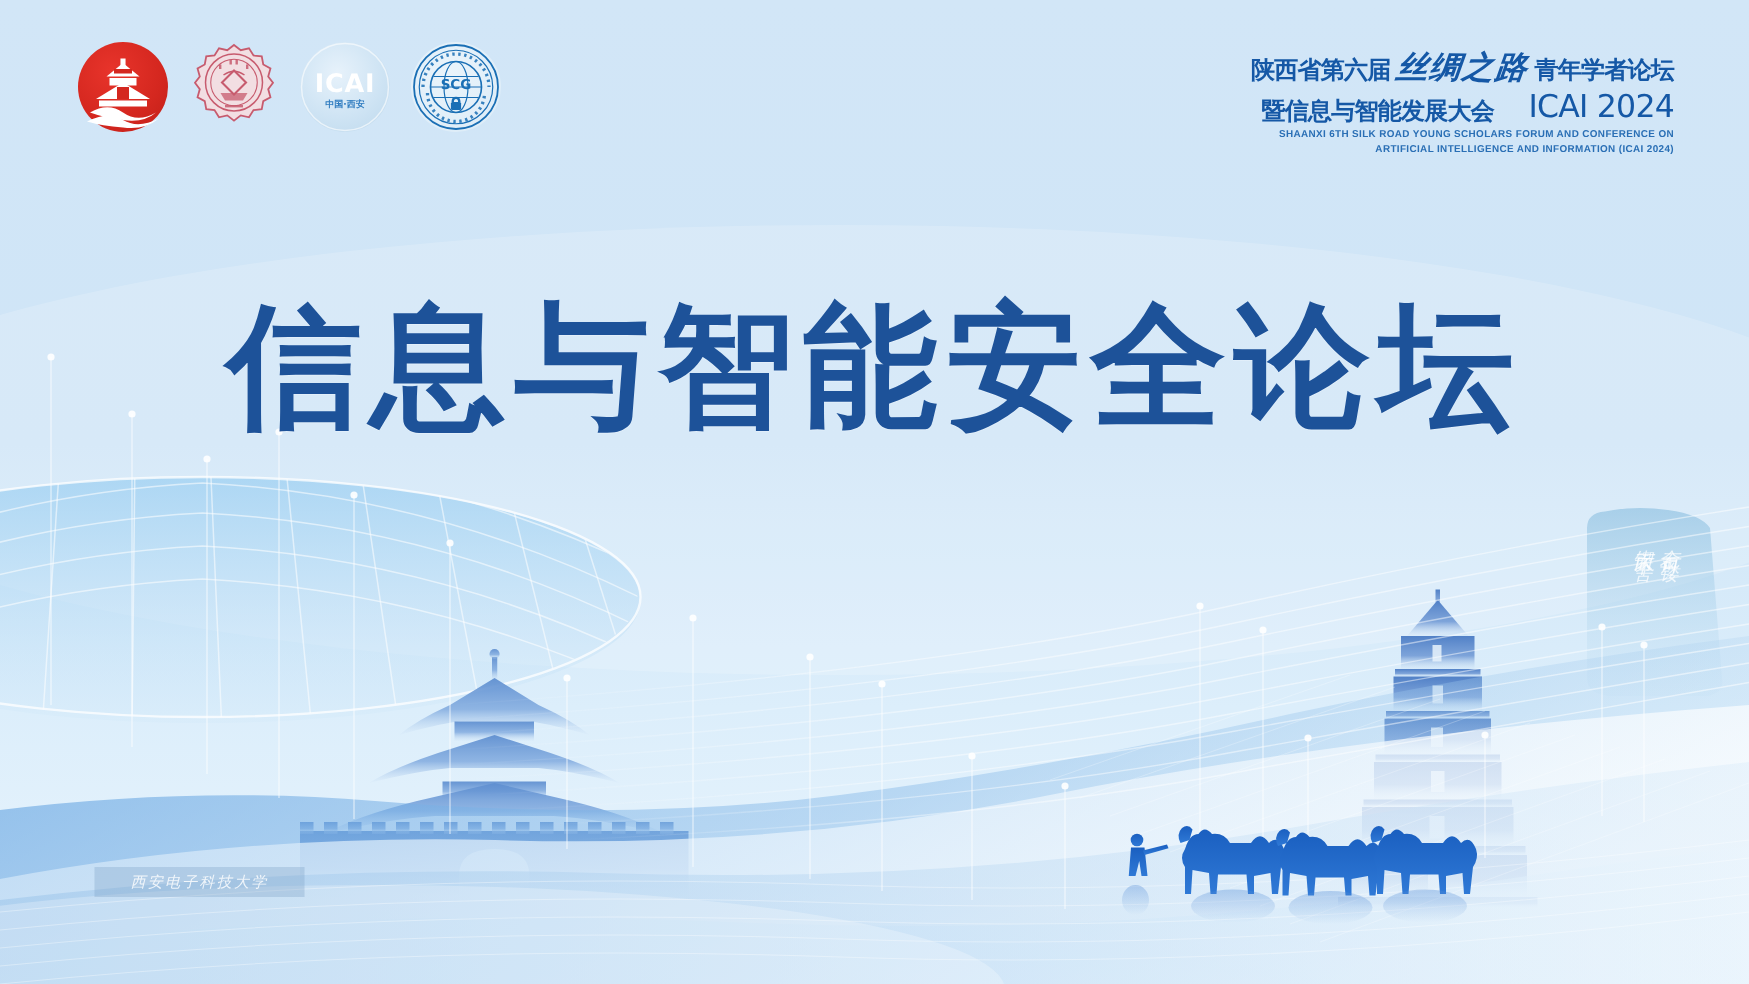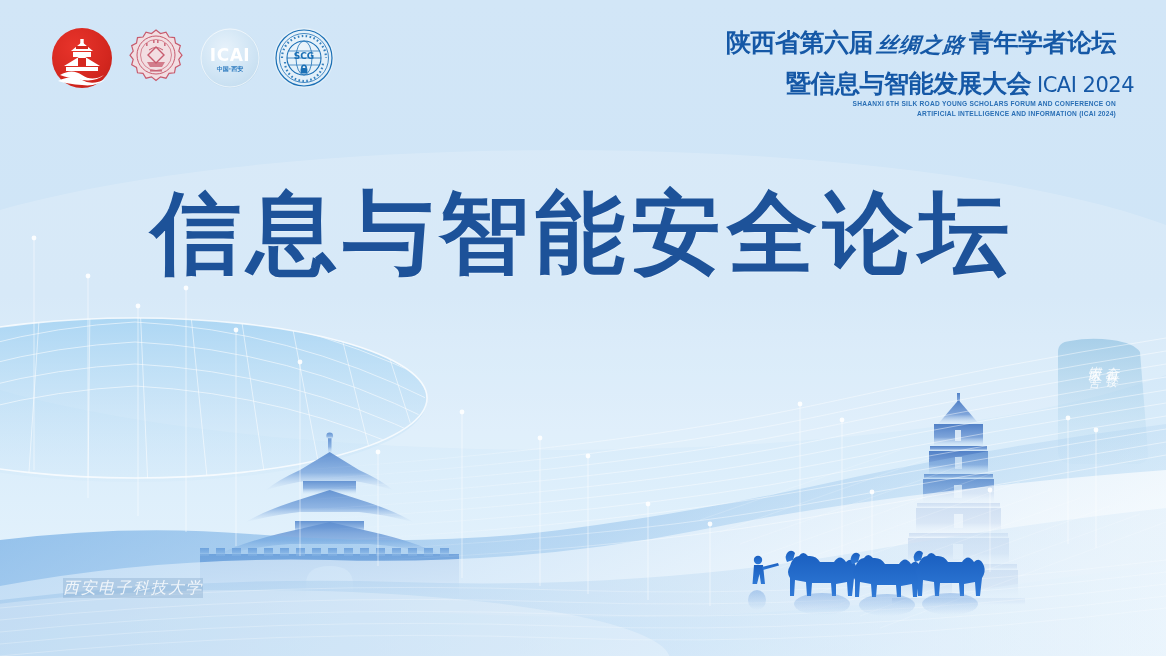--- a/index.html
+++ b/index.html
@@ -20,40 +20,40 @@
   .logo{width:60px;height:60px;position:relative;}
 
   .logo-a{border-radius:50%;background:radial-gradient(circle at 38% 32%,#e8342b 0%,#d4271f 60%,#c01e17 100%);}
   .logo-b{border-radius:50%;}
   .logo-c{border-radius:50%;background:radial-gradient(circle at 42% 35%,#e7f2fb 0%,#cfe4f4 55%,#bcd8ec 100%);}
   .logo-d{border-radius:50%;background:radial-gradient(circle at 42% 35%,#eaf4fb 0%,#dbebf7 100%);}
   .logo-e{border-radius:50%;background:radial-gradient(circle at 35% 28%,#46a8e8 0%,#1b7fd0 55%,#0a5fab 100%);}
 
   .conf-block{position:absolute;right:44px;top:30px;width:330px;text-align:right;}
   .cl1{height:25px;display:flex;justify-content:flex-end;align-items:flex-end;gap:4px;}
-  .cl2{height:26px;display:flex;justify-content:space-between;align-items:flex-end;gap:6px;margin-top:15px;}
-  .cn-bold{font-family:"DejaVu Sans",sans-serif;font-weight:700;font-size:25px;color:#1558a6;
+  .cl2{height:26px;display:flex;justify-content:flex-end;align-items:flex-end;gap:23px;margin-top:1px;}
+  .cn-bold{font-family:"DejaVu Sans",sans-serif;font-weight:700;font-size:16px;color:#1558a6;
     letter-spacing:-0.5px;line-height:1;white-space:nowrap;}
   .cn-cal{font-family:"DejaVu Serif",serif;font-weight:700;font-style:italic;font-size:21px;
     color:#1558a6;line-height:1;white-space:nowrap;transform:skewX(-6deg);letter-spacing:1px;}
   .cn-icai{font-family:"DejaVu Sans",sans-serif;font-weight:400;font-size:21px;color:#1558a6;
     letter-spacing:-0.5px;line-height:1;white-space:nowrap;}
   .en-sub{margin-top:3px;font-size:6.6px;font-weight:700;color:#2a6fb5;letter-spacing:0.25px;
     line-height:1.45;text-align:right;}
 
   
-  .main-title{position:absolute;left:0;top:188px;width:1166px;text-align:center;
+  .main-title{position:absolute;left:0;top:200px;width:1166px;text-align:center;
     font-family:"DejaVu Sans",sans-serif;font-weight:700;font-size:90px;color:#1d5299;
     letter-spacing:6px;line-height:1;white-space:nowrap;
     text-shadow:0 1px 0 rgba(255,255,255,.25);}
 
   
   .plaque{position:absolute;left:63px;top:578px;width:140px;height:20px;
     background:rgba(122,158,196,.32);display:flex;align-items:center;justify-content:center;}
-  .plaque span{font-family:"DejaVu Serif",serif;font-style:italic;font-size:16px;
+  .plaque span{font-family:"DejaVu Serif",serif;font-style:italic;font-size:10px;
     color:rgba(255,255,255,.82);letter-spacing:1.5px;white-space:nowrap;}
 
   .stele-text{position:absolute;right:48px;top:356px;width:64px;height:110px;
     display:flex;flex-direction:row-reverse;gap:3px;justify-content:flex-start;}
   .stele-col{writing-mode:vertical-rl;font-family:"DejaVu Serif",serif;font-style:italic;
     font-size:13px;color:rgba(255,255,255,.75);letter-spacing:3px;line-height:1.1;}
 </style>
 </head>
 <body>
 

